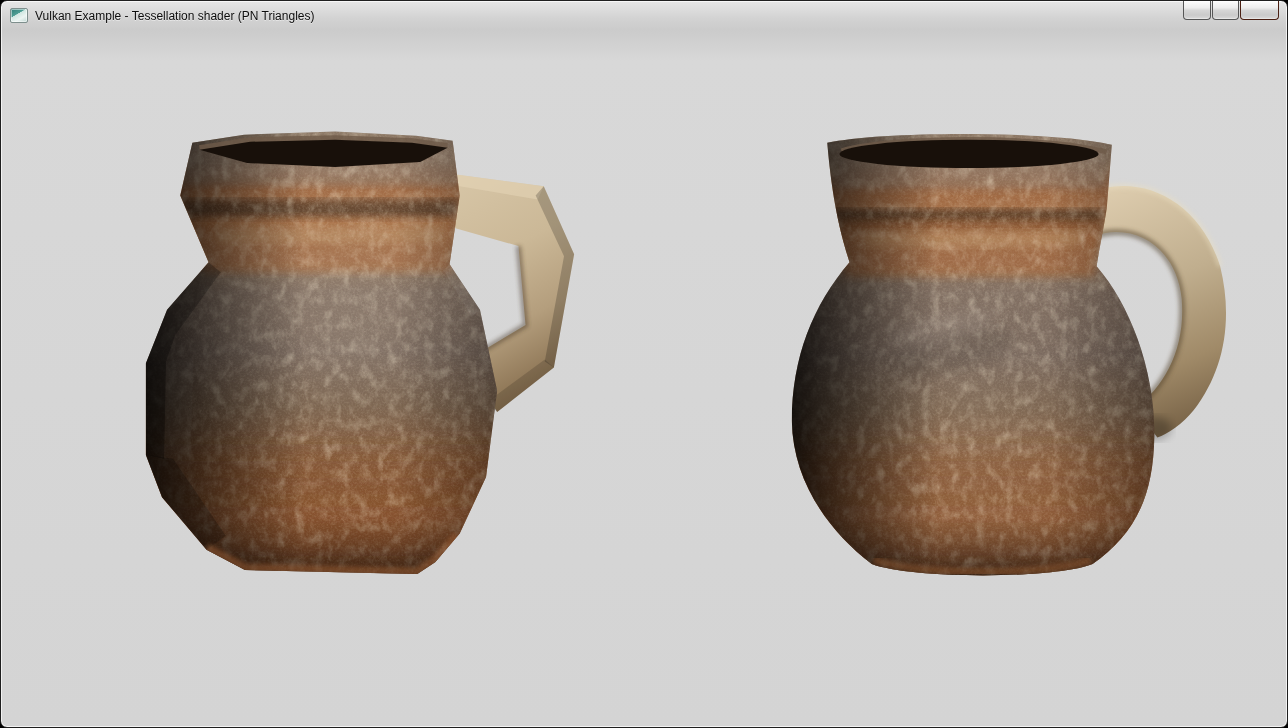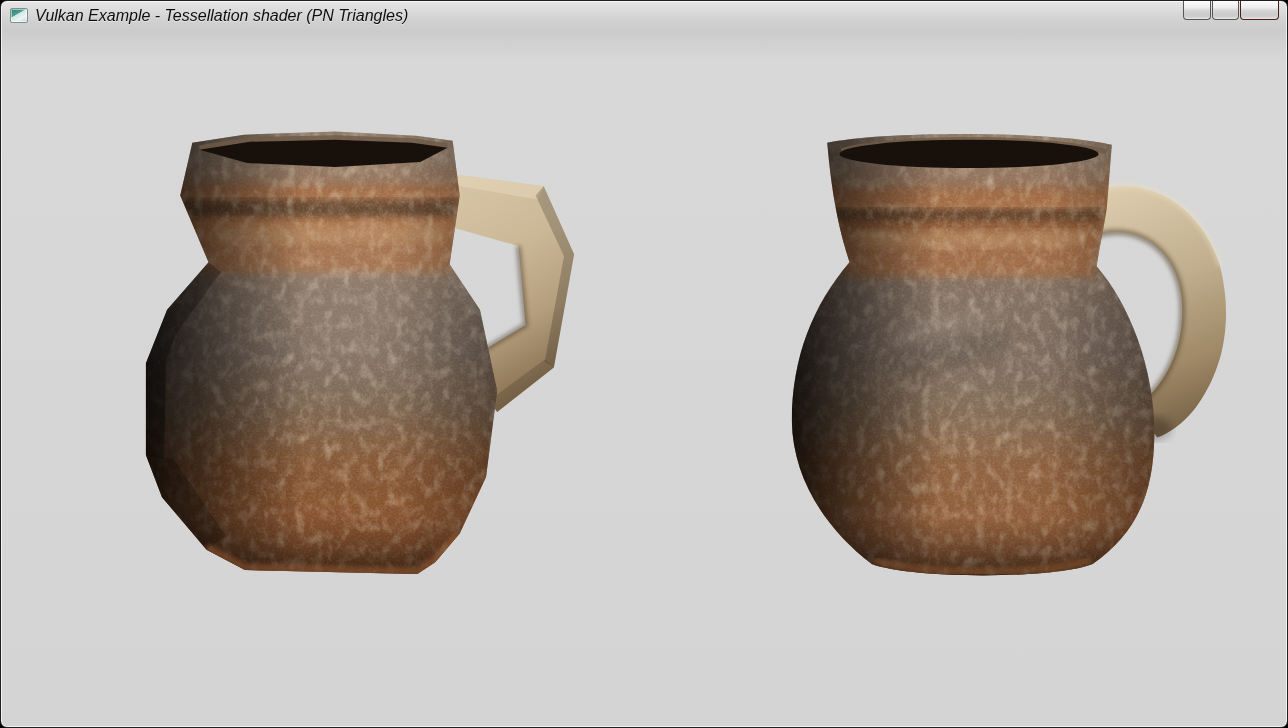--- a/index.html
+++ b/index.html
@@ -6,22 +6,22 @@
             font-family:"Liberation Sans", sans-serif;}
   .window{position:absolute;left:0;top:0;width:1286px;height:726px;
           border:1px solid #1f1f1f;border-radius:7px;
           background:linear-gradient(180deg,#E6E6E6 0%,#D2D2D2 18px,#CBCBCB 29px,#D8D8D8 60px,#D4D4D4 100%);
           box-shadow:inset 0 0 0 1px rgba(252,252,252,.75);}
   .titlebar{position:absolute;left:0;top:0;right:0;height:29px;display:flex;align-items:center;
             padding-left:9px;gap:7px;border-radius:7px 7px 0 0;}
   .app-icon{width:16px;height:13px;border:1px solid #7E8F8D;border-radius:2px;flex:0 0 auto;
             background:linear-gradient(150deg,#2F7D77 0%,#4E9E94 38%,#CFE6E1 40%,#ECF4F2 68%,#BED6D2 100%);
             box-shadow:inset 0 0 0 1px rgba(255,255,255,.5);}
-  .title-text{font-size:16px;color:#0d0d0d;white-space:nowrap;padding-top:1px;
-              text-shadow:0 1px 0 rgba(255,255,255,.5);font-style:italic;}
+  .title-text{font-size:12px;color:#0d0d0d;white-space:nowrap;padding-top:1px;
+              text-shadow:0 1px 0 rgba(255,255,255,.5);}
   .caption-buttons{position:absolute;top:0;right:8px;display:flex;gap:1px;align-items:flex-start;}
   .cap-btn{position:relative;height:19px;border:1px solid #565656;border-top:none;
            border-radius:0 0 4px 4px;box-sizing:border-box;cursor:default;
            background:linear-gradient(180deg,#FDFDFD 0%,#EDEDED 38%,#D6D6D6 52%,#CACACA 78%,#D8D8D8 100%);
            box-shadow:inset 0 1px 0 rgba(255,255,255,.85), inset 0 -1px 1px rgba(255,255,255,.4);}
   .cap-btn.min{width:28px}
   .cap-btn.max{width:27px}
   .cap-btn.close{width:39px;border-color:#4A1F12;
            background:linear-gradient(180deg,#E3A58F 0%,#D castell;}
   .cap-btn.close{width:39px;border-color:#4A1F12;

